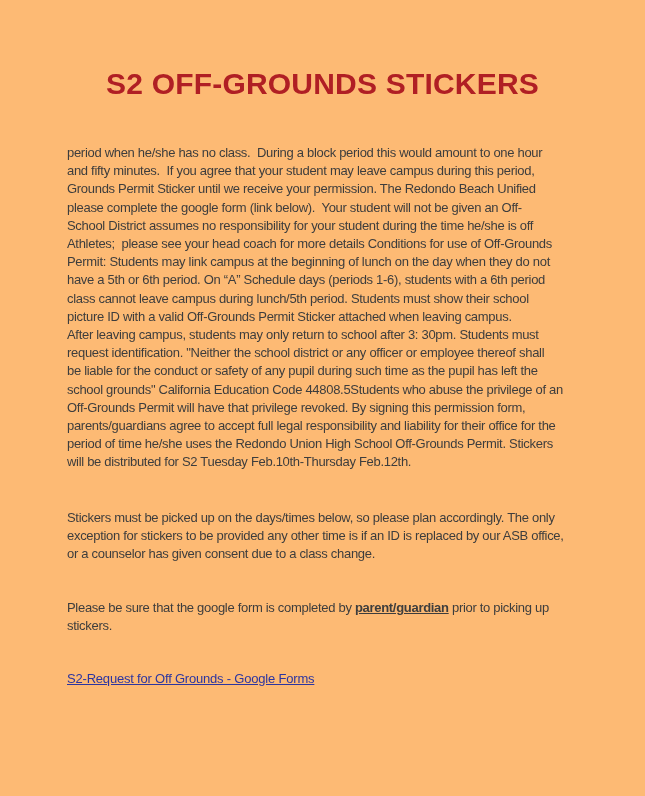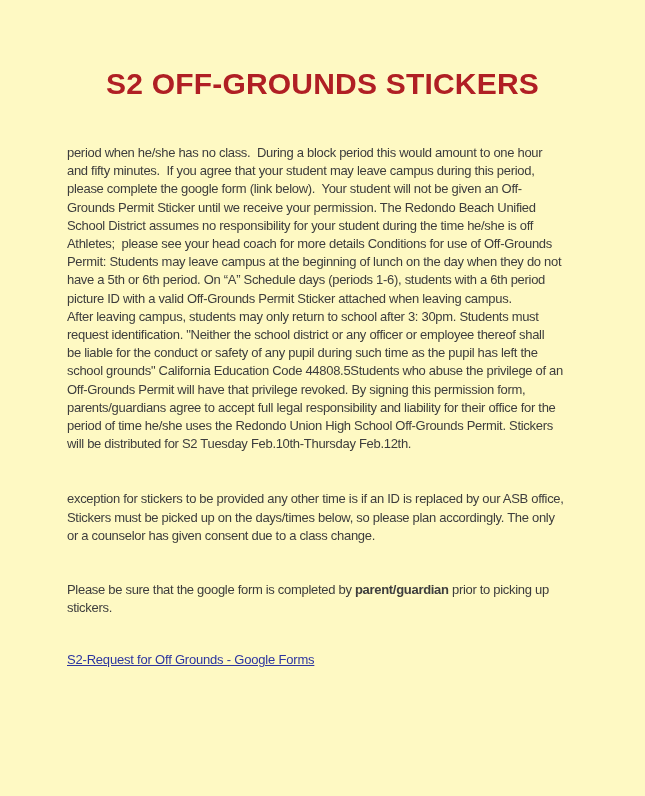--- a/index.html
+++ b/index.html
@@ -4,21 +4,21 @@
 <style>
   html, body {
     margin: 0;
     padding: 0;
     background: #ffffff;
   }
   .page {
     position: relative;
     width: 645px;
     height: 796px;
-    background: #fef9c3;
+    background: #fdba74;
     overflow: hidden;
     font-family: "Liberation Sans", sans-serif;
   }
   .title {
     position: absolute;
     top: 67px;
     left: 0;
     width: 100%;
     margin: 0;
     text-align: center;
@@ -38,20 +38,21 @@
   }
   .para { margin: 0; }
   .line {
     line-height: 18.2px;
     white-space: pre;
   }
   .para-pickup   { margin-top: 37px; }
   .para-formnote { margin-top: 36px; }
   .bold-underline {
     font-weight: 700;
+    text-decoration: underline;
   }
   .link-row {
     margin-top: 34px;
     text-align: left;
     line-height: 18.2px;
   }
   .doc-link {
     color: #2C35A0;
     text-decoration: underline;
     cursor: pointer;
@@ -63,40 +64,41 @@
 
 <div class="page">
 
   <h1 class="title">S2 OFF-GROUNDS STICKERS</h1>
 
   <div class="content">
 
     <div class="para para-permission">
         <div class="line">period when he/she has no class.  During a block period this would amount to one hour</div>
         <div class="line">and fifty minutes.  If you agree that your student may leave campus during this period,</div>
+        <div class="line">Grounds Permit Sticker until we receive your permission. The Redondo Beach Unified</div>
         <div class="line">please complete the google form (link below).  Your student will not be given an Off-</div>
-        <div class="line">Grounds Permit Sticker until we receive your permission. The Redondo Beach Unified</div>
         <div class="line">School District assumes no responsibility for your student during the time he/she is off</div>
         <div class="line">Athletes;  please see your head coach for more details Conditions for use of Off-Grounds</div>
-        <div class="line">Permit: Students may leave campus at the beginning of lunch on the day when they do not</div>
+        <div class="line">Permit: Students may link campus at the beginning of lunch on the day when they do not</div>
         <div class="line">have a 5th or 6th period. On “A” Schedule days (periods 1-6), students with a 6th period</div>
+        <div class="line">class cannot leave campus during lunch/5th period. Students must show their school</div>
         <div class="line">picture ID with a valid Off-Grounds Permit Sticker attached when leaving campus.</div>
         <div class="line">After leaving campus, students may only return to school after 3: 30pm. Students must</div>
         <div class="line">request identification. "Neither the school district or any officer or employee thereof shall</div>
         <div class="line">be liable for the conduct or safety of any pupil during such time as the pupil has left the</div>
         <div class="line">school grounds" California Education Code 44808.5Students who abuse the privilege of an</div>
         <div class="line">Off-Grounds Permit will have that privilege revoked. By signing this permission form,</div>
         <div class="line">parents/guardians agree to accept full legal responsibility and liability for their office for the</div>
         <div class="line">period of time he/she uses the Redondo Union High School Off-Grounds Permit. Stickers</div>
         <div class="line">will be distributed for S2 Tuesday Feb.10th-Thursday Feb.12th.</div>
       </div>
 
     <div class="para para-pickup">
+        <div class="line">Stickers must be picked up on the days/times below, so please plan accordingly. The only</div>
         <div class="line">exception for stickers to be provided any other time is if an ID is replaced by our ASB office,</div>
-        <div class="line">Stickers must be picked up on the days/times below, so please plan accordingly. The only</div>
         <div class="line">or a counselor has given consent due to a class change.</div>
       </div>
 
     <div class="para para-formnote">
       <div class="line"><span>Please be sure that the google form is completed by </span><span class="bold-underline">parent/guardian</span><span> prior to picking up</span></div>
       <div class="line">stickers.</div>
     </div>
 
     <div class="link-row">
       <a class="doc-link">S2-Request for Off Grounds - Google Forms</a>

